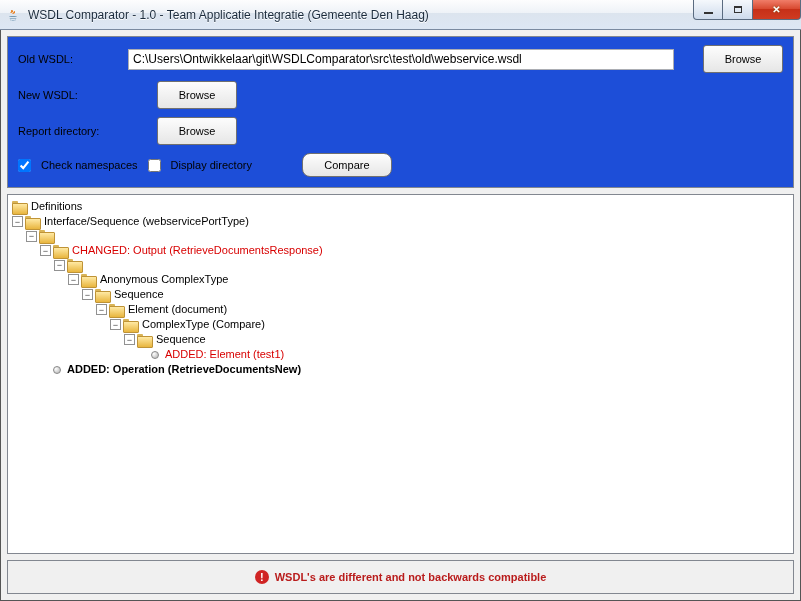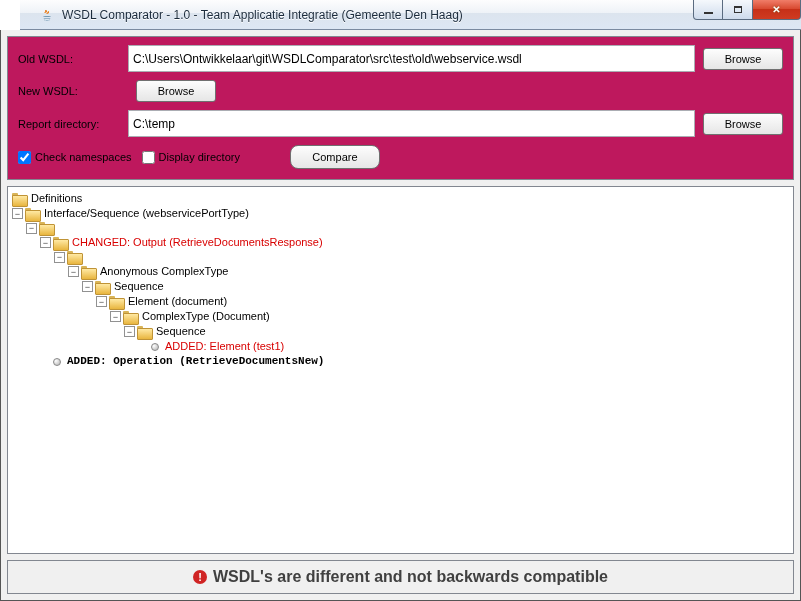--- a/index.html
+++ b/index.html
@@ -1,56 +1,56 @@
 <!DOCTYPE html>
 <html><head>
 <meta charset="utf-8">
 <style>
   * { box-sizing: border-box; }
   body { margin:0; font-family: Tahoma, "Segoe UI", sans-serif; font-size:11px; background:#fff; width:801px; height:601px; overflow:hidden; position:relative;}
-  .titlebar { height:30px; background: linear-gradient(to bottom, #fdfdfe 0%, #eef2f7 45%, #dce4ee 46%, #dde7f4 100%); border-bottom:1px solid #7a8aa0; display:flex; align-items:center; padding-left:20px;margin-left:20px;}
+  .titlebar { height:30px; background: linear-gradient(to bottom, #fdfdfe 0%, #eef2f7 45%, #dce4ee 46%, #dde7f4 100%); border-bottom:1px solid #7a8aa0; display:flex; align-items:center; padding-left:6px;}
   .titlebar .app-icon { width:16px; height:16px; margin-right:6px; display:inline-flex; align-items:center; justify-content:center;}
   .titlebar .title-text { flex:1; color:#1b2b3c; text-shadow:0 1px 0 #fff; font-size:12px;}
   .win-btns { display:flex; height:100%; align-items:flex-start;}
   .win-btn { width:30px; height:20px; margin-top:0; border:1px solid #5a6b80; border-top:none; background:linear-gradient(to bottom,#f5f8fc,#cedbec); display:flex; align-items:center; justify-content:center; }
   .win-btn.min { border-radius:0 0 0 4px;}
   .win-btn.max { border-left:none;}
   .win-btn.close { width:48px; border-left:none; border-radius:0 0 4px 0; background:linear-gradient(to bottom,#f07d68 0%,#d94b32 45%,#c62f17 46%,#cf3b21 100%);}
   .win-btn .glyph { font-size:10px; color:#333;}
   .win-btn.close .glyph { color:#fff; font-weight:bold; text-shadow:0 0 2px #651;}
   .win-btn.max .sq { width:8px; height:7px; border:1px solid #333; border-top-width:2px;}
   .win-btn.min .bar { width:9px; height:2px; background:#333; margin-top:7px;}
 
   .client { position:absolute; top:30px; left:0; right:0; bottom:0; background:#f0f0f0; border-left:1px solid #555; border-right:1px solid #555; border-bottom:1px solid #555; padding:6px; display:flex; flex-direction:column; gap:6px;}
-  .panel { border:1px solid #828790; background:#be185d; padding:8px 10px 10px 10px; position:relative;}
+  .panel { border:1px solid #828790; background:#1d4ed8; padding:8px 10px 10px 10px; position:relative;}
   .form-row { display:flex; align-items:center; margin-bottom:8px;}
   .form-row label { width:110px; text-align:left; color:#000;}
-  .form-row input[type=text] { flex:1; height:27px; border:1px solid #abadb3; background:#fff; font-family:inherit; font-size:12px; padding:2px 4px; color:#000;}
-  .browse { width:80px; height:22px; margin-left:8px; border:1px solid #707070; border-radius:3px; background:linear-gradient(to bottom,#fdfdfd,#e6e6e6); font:inherit;}
+  .form-row input[type=text] { flex:1; height:21px; border:1px solid #abadb3; background:#fff; font-family:inherit; font-size:12px; padding:2px 4px; color:#000;}
+  .browse { width:80px; height:28px; margin-left:29px; border:1px solid #707070; border-radius:3px; background:linear-gradient(to bottom,#fdfdfd,#e6e6e6); font:inherit;}
   .opts-row { display:flex; align-items:center; gap:10px; margin-top:4px;}
-  .chk { display:flex; align-items:center; gap:4px;}
+  .chk { display:flex; align-items:center; gap:10px;}
   .chk input { width:13px; height:13px; margin:0;}
   .compare-btn { margin-left:40px; height:24px; width:90px; border:1px solid #707070; border-radius:8px; background:linear-gradient(to bottom,#fdfdfd,#e6e6e6); font:inherit;}
 
   .treepanel { flex:1; border:1px solid #828790; background:#fff; overflow:auto; padding:4px 20px 4px 4px; line-height:15px;}
   .node { display:flex; align-items:center; white-space:nowrap;}
   .indent { display:inline-block; width:14px; height:14px; position:relative; flex-shrink:0;}
   .toggle { width:11px; height:11px; border:1px solid #919191; background:#fff; display:inline-flex; align-items:center; justify-content:center; margin-right:2px; font-size:9px; line-height:8px; flex-shrink:0; color:#444;}
   .toggle.empty { border:none; background:transparent;}
   .dot { width:8px; height:8px; border:1px solid #888; border-radius:50%; background:radial-gradient(circle at 30% 30%, #fff, #c8c8c8 70%); display:inline-block; margin-right:4px; flex-shrink:0;}
   .label { margin-left:2px;}
   .label.changed, .label.added { color:#d80000; font-weight:normal;}
-  .label.addedop { color:#000; font-weight:bold;font-family:Liberation Mono, monospace;}
+  .label.addedop { color:#000; font-weight:bold;}
   .folder-icon { width:14px; height:12px; display:inline-block; margin-right:3px; flex-shrink:0; position:relative;}
   .folder-icon::before { content:''; position:absolute; top:0; left:0; width:6px; height:3px; background:#d9b457; border-radius:1px 1px 0 0;}
   .folder-icon::after { content:''; position:absolute; top:2px; left:0; width:14px; height:10px; background:linear-gradient(to bottom,#ffe9a3,#e8b53e); border:1px solid #bf9336; border-radius:1px;}
 
   .statuspanel { border:1px solid #828790; background:#f0f0f0; height:34px; display:flex; align-items:center; justify-content:center; gap:6px;}
   .err-icon { width:14px; height:14px; border-radius:50%; background:#d02424; color:#fff; font-weight:bold; display:inline-flex; align-items:center; justify-content:center; font-size:11px;}
-  .status-text { color:#404040; font-weight:bold; font-size:16px;}
+  .status-text { color:#b91c1c; font-weight:bold; font-size:11px;}
 </style>
 </head>
 <body>
 
 <div class="titlebar">
   <span class="app-icon">
     <svg width="14" height="14" viewBox="0 0 14 14">
         <path d="M4 2c1 1 0 2-1 3 2 0 3-1 3-2 0-1-1-1-2-1zm3 1c0 1-1 2-2 3 2 0 3-1 3-2 0-1-1-1-1-1z" fill="#e76f00"></path>
         <path d="M2 8c0 .5 1 1 4 1s4-.5 4-1c0 0-1 .3-4 .3s-4-.3-4-.3zm.5 2c0 .4 1 .8 3.5.8s3.5-.4 3.5-.8c0 0-1 .2-3.5.2s-3.5-.2-3.5-.2zm.5 1.8c0 .3.8.6 3 .6s3-.3 3-.6c0 0-.8.2-3 .2s-3-.2-3-.2z" fill="#5382a1"></path>
       </svg>
@@ -76,21 +76,20 @@
       <label>Old WSDL:</label>
       <input type="text" value="C:\Users\Ontwikkelaar\git\WSDLComparator\src\test\old\webservice.wsdl" style="">
       <button class="browse">Browse</button>
     </div>
     <div class="form-row">
       <label>New WSDL:</label>
       <button class="browse">Browse</button>
     </div>
     <div class="form-row">
       <label>Report directory:</label>
-      <input type="text" value="C:\temp" style="">
       <button class="browse">Browse</button>
     </div>
     <div class="opts-row">
       <span class="chk">
         <input type="checkbox" checked="" style="">
         <span>Check namespaces</span>
       </span>
       <span class="chk">
         <input type="checkbox" style="">
         <span>Display directory</span>
@@ -161,21 +160,21 @@
     <div class="node">
         <span class="indent"></span>
         <span class="indent"></span>
         <span class="indent"></span>
         <span class="indent"></span>
         <span class="indent"></span>
         <span class="indent"></span>
         <span class="indent"></span>
         <span class="toggle">−</span>
         <span class="folder-icon"></span>
-        <span class="label">ComplexType (Document)</span>
+        <span class="label">ComplexType (Compare)</span>
       </div>
     <div class="node">
         <span class="indent"></span>
         <span class="indent"></span>
         <span class="indent"></span>
         <span class="indent"></span>
         <span class="indent"></span>
         <span class="indent"></span>
         <span class="indent"></span>
         <span class="indent"></span>

